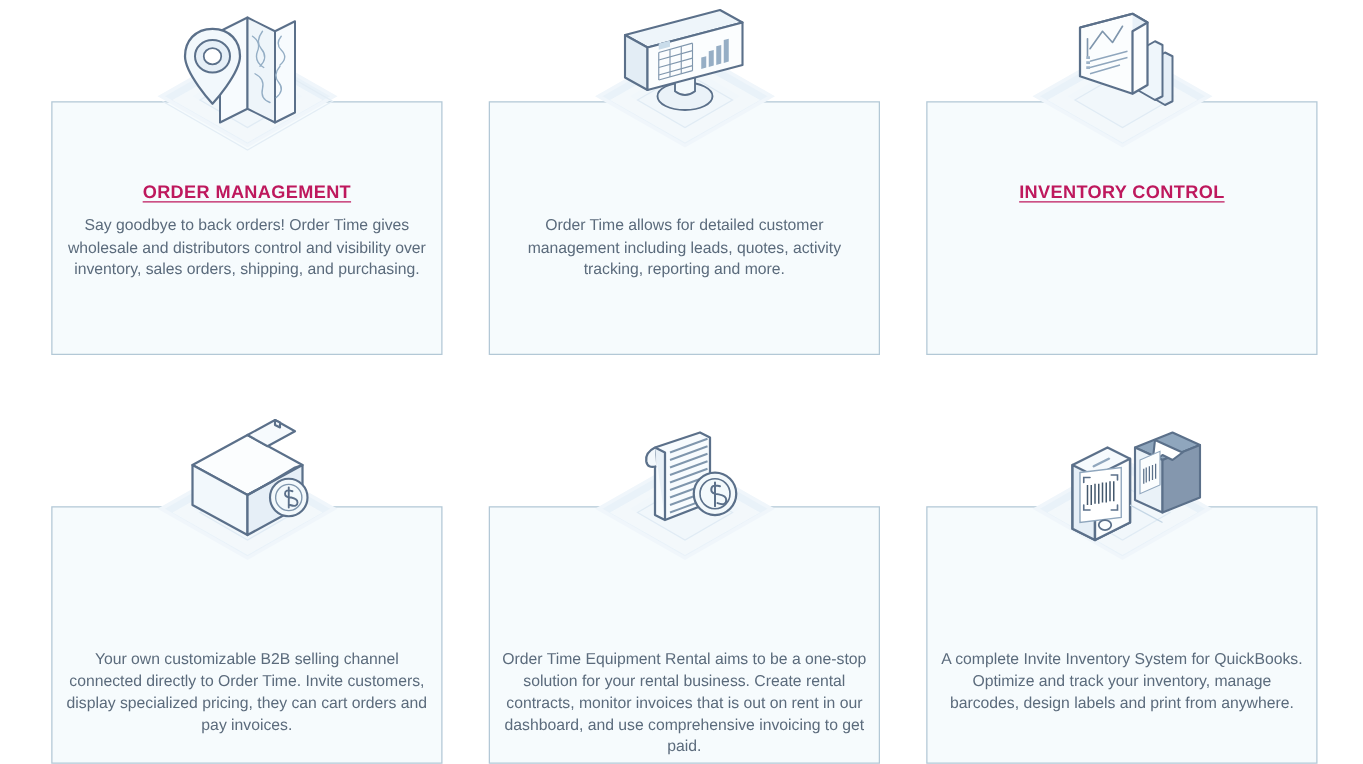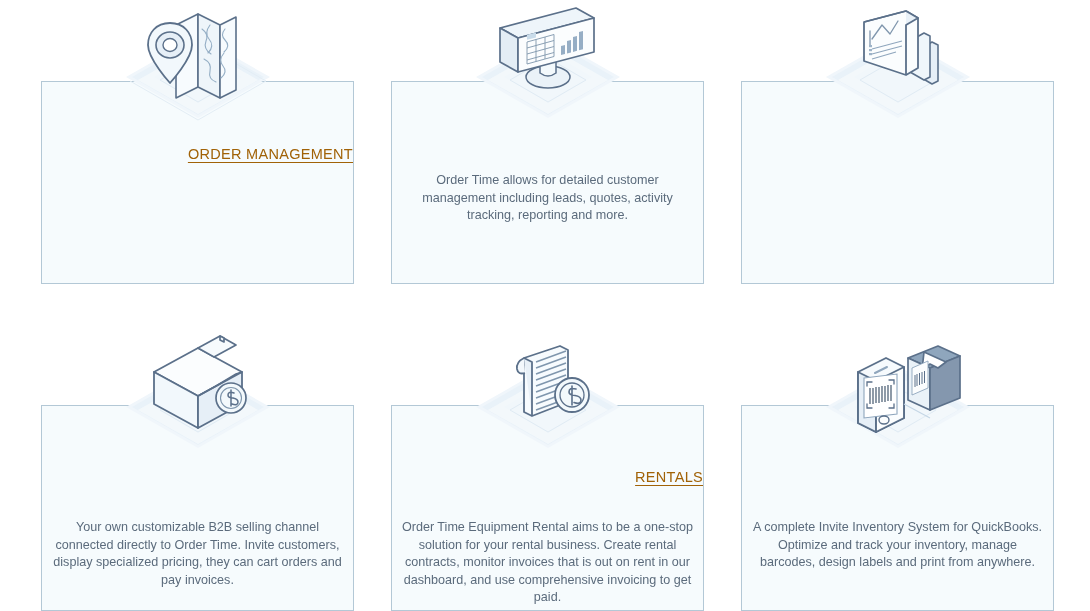--- a/index.html
+++ b/index.html
@@ -46,25 +46,25 @@
   }
   .feature-card.row1 .icon-wrap { top: -81px; }
   .feature-card.row2 .icon-wrap { top: -78px; }
   .icon-wrap svg { display: block; width: 200px; height: 130px; }
 
   
   .card-title {
     position: absolute;
     left: 0;
     right: 0;
-    text-align: right;
+    text-align: center;
     font-size: 14.5px;
-    font-weight: 400;
+    font-weight: 700;
     letter-spacing: 0.3px;
-    color: #a16207;
+    color: #be185d;
     text-decoration: underline;
     text-underline-offset: 3px;
   }
   .feature-card.row1 .card-title { top: 64px; }
   .feature-card.row2 .card-title { top: 63px; }
 
   .card-desc {
     position: absolute;
     left: 9px;
     right: 9px;
@@ -108,20 +108,21 @@
         </g>
 
         <g>
           <path d="M72 22 C58 22 50 32 50 44 C50 58 72 82 72 82 C72 82 94 58 94 44 C94 32 86 22 72 22 Z" fill="#f2f8fc" stroke="#5b708a" stroke-width="1.8" stroke-linejoin="round"></path>
           <ellipse cx="72" cy="44" rx="14" ry="13" fill="#e6eff7" stroke="#5b708a" stroke-width="1.6"></ellipse>
           <ellipse cx="72" cy="44" rx="7" ry="6.5" fill="#ffffff" stroke="#5b708a" stroke-width="1.4"></ellipse>
         </g>
       </svg>
     </div>
     <div class="card-title">ORDER MANAGEMENT</div>
+    <div class="card-desc">Say goodbye to back orders! Order Time gives wholesale and distributors control and visibility over inventory, sales orders, shipping, and purchasing.</div>
   </div>
 
   <div class="feature-card row1 col2">
     <div class="icon-wrap">
       <svg viewBox="0 0 200 130" xmlns="http://www.w3.org/2000/svg">
         <g>
           <path d="M100 35 L172 76 L100 117 L28 76 Z" fill="#f0f6fb"></path>
           <path d="M100 38 L166 76 L100 114 L34 76 Z" fill="#e9f2f9"></path>
           <path d="M56 76 L100 50 L144 76 L100 102 Z" fill="#dbe8f3"></path>
           <path d="M100 45 L160 79 L100 113 L40 79 Z" fill="#f4f9fc" opacity="0.85"></path>
@@ -185,20 +186,21 @@
         <g stroke="#8fa6bd" stroke-width="1.1" fill="none">
           <path d="M74 48 L104 40 M74 53 L104 45 M74 58 L98 51"></path>
         </g>
         <g fill="#9db3c8">
           <rect x="71" y="44" width="3" height="2.2"></rect>
           <rect x="71" y="48" width="3" height="2.2"></rect>
           <rect x="71" y="52" width="3" height="2.2"></rect>
         </g>
       </svg>
     </div>
+    <div class="card-title">INVENTORY CONTROL</div>
   </div>
 
   <div class="feature-card row2 col1">
     <div class="icon-wrap">
       <svg viewBox="0 0 200 130" xmlns="http://www.w3.org/2000/svg">
         <g>
           <path d="M100 38 L172 79 L100 120 L28 79 Z" fill="#f0f6fb"></path>
           <path d="M100 41 L166 79 L100 117 L34 79 Z" fill="#e9f2f9"></path>
           <path d="M56 79 L100 53 L144 79 L100 105 Z" fill="#dbe8f3"></path>
           <path d="M100 48 L160 82 L100 116 L40 82 Z" fill="#f4f9fc" opacity="0.85"></path>
@@ -256,21 +258,20 @@
             <path d="M88 82 L118 71"></path>
         </g>
 
         <g>
           <ellipse cx="124" cy="67" rx="17" ry="17" fill="#f3f9fc" stroke="#5b708a" stroke-width="1.8"></ellipse>
           <ellipse cx="124" cy="67" rx="12" ry="12" fill="none" stroke="#5b708a" stroke-width="1.3"></ellipse>
           <path d="M128 61 q-7 -2 -7 3 q0 3 6 3.5 q6 1 6 4.5 q0 5 -7 2.5 M124 58 L124 77" fill="none" stroke="#5b708a" stroke-width="1.6" stroke-linecap="round"></path>
         </g>
       </svg>
     </div>
-    <div class="card-title">RENTALS</div>
     <div class="card-desc">Order Time Equipment Rental aims to be a one-stop solution for your rental business. Create rental contracts, monitor invoices that is out on rent in our dashboard, and use comprehensive invoicing to get paid.</div>
   </div>
 
   <div class="feature-card row2 col3">
     <div class="icon-wrap">
       <svg viewBox="0 0 200 130" xmlns="http://www.w3.org/2000/svg">
         <g>
           <path d="M100 38 L172 79 L100 120 L28 79 Z" fill="#f0f6fb"></path>
           <path d="M100 41 L166 79 L100 117 L34 79 Z" fill="#e9f2f9"></path>
           <path d="M56 79 L100 53 L144 79 L100 105 Z" fill="#dbe8f3"></path>

